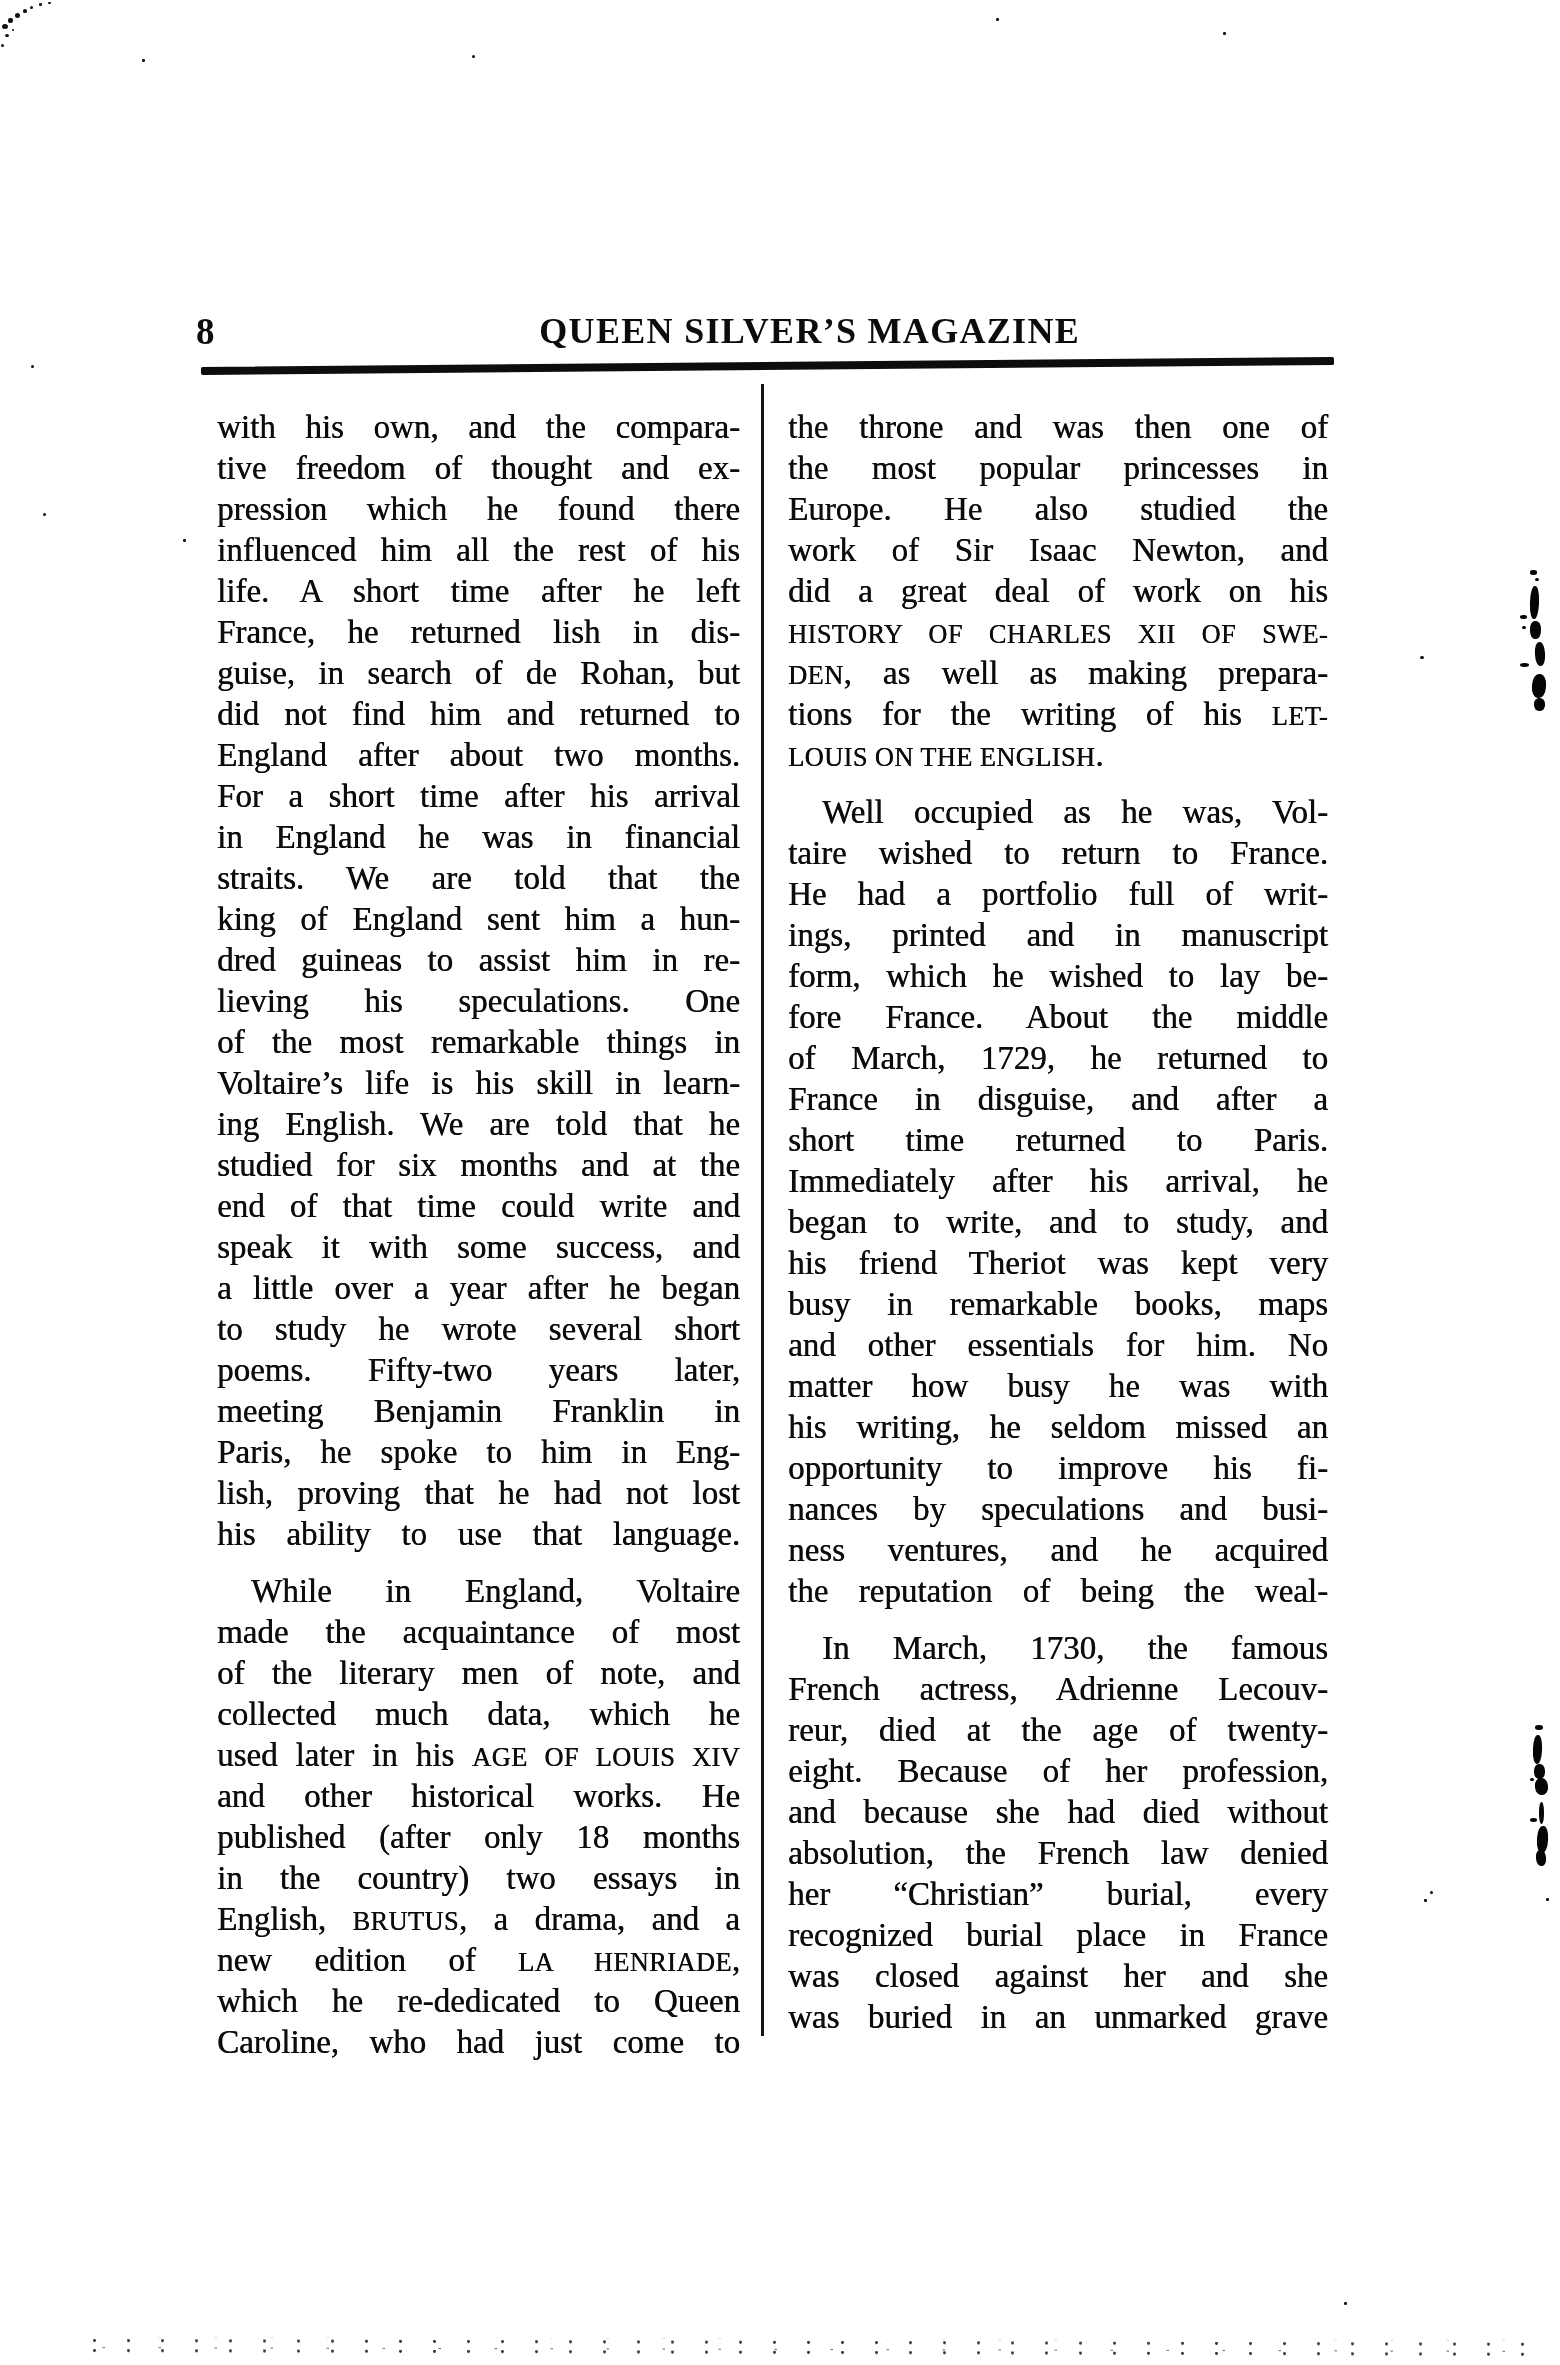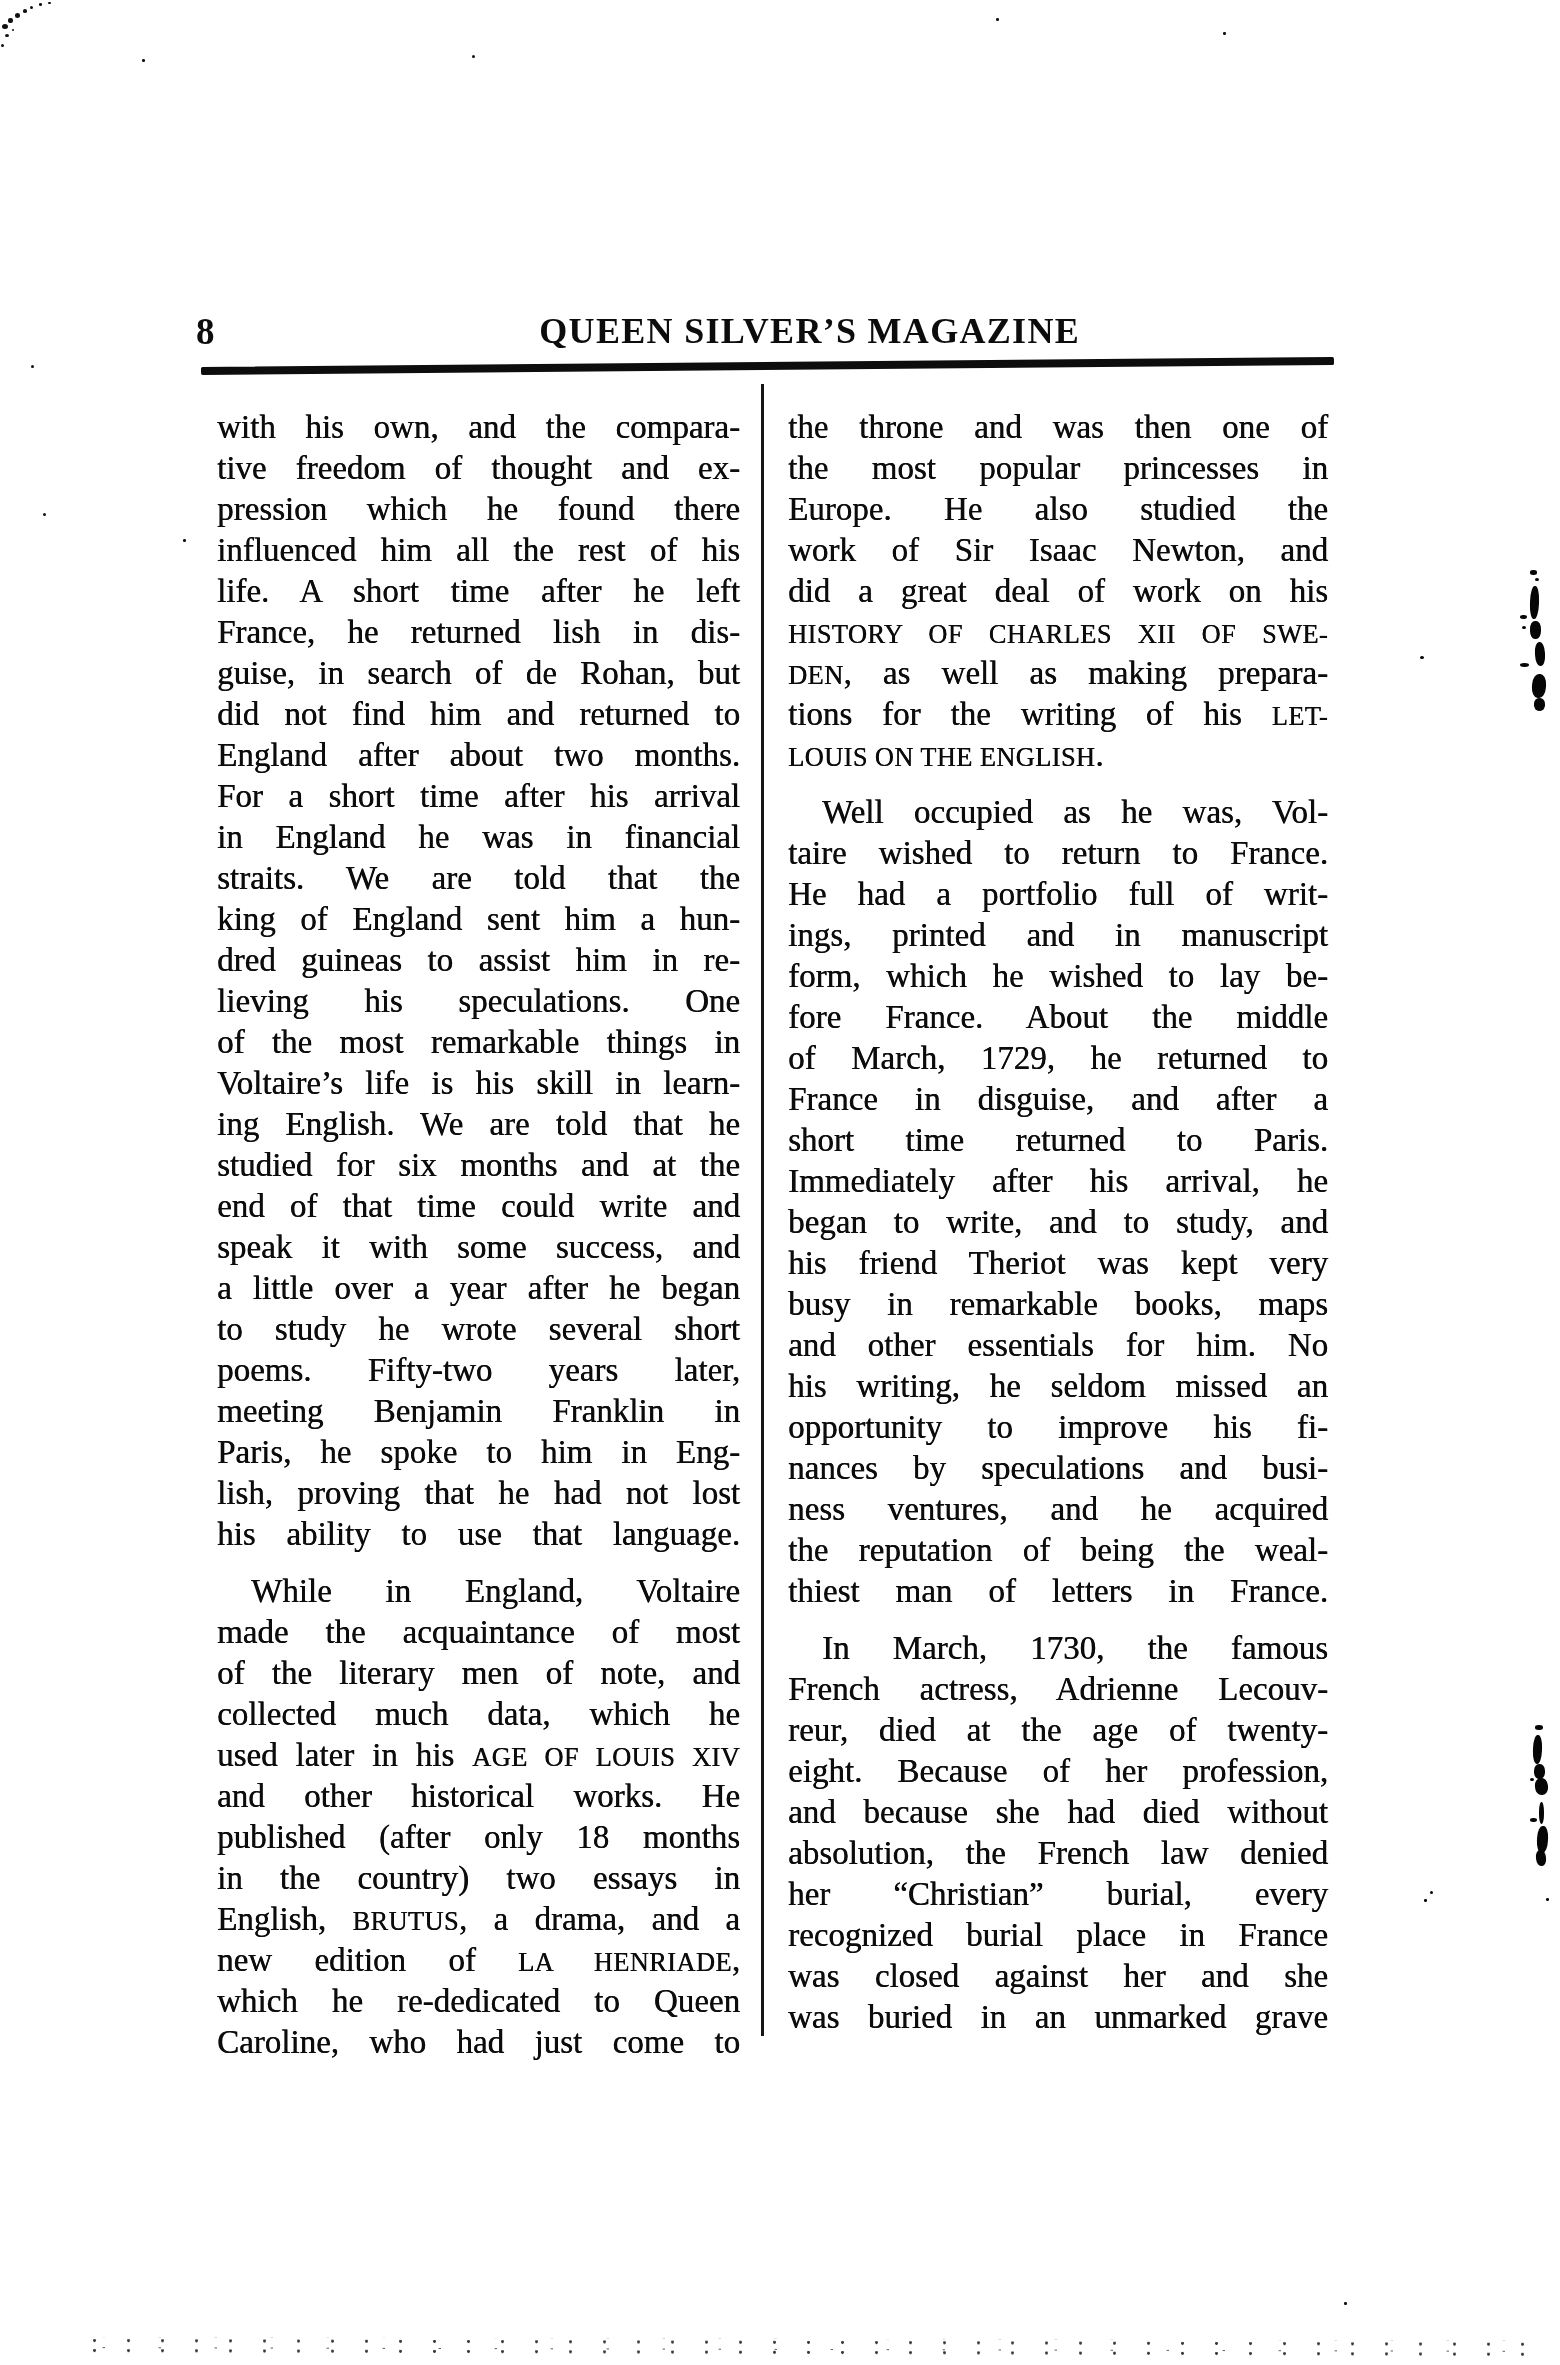--- a/index.html
+++ b/index.html
@@ -123,26 +123,26 @@
         <div class="line">form, which he wished to lay be-</div>
         <div class="line">fore France.  About the middle</div>
         <div class="line">of March, 1729, he returned to</div>
         <div class="line">France in disguise, and after a</div>
         <div class="line">short time returned to Paris.</div>
         <div class="line">Immediately after his arrival, he</div>
         <div class="line">began to write, and to study, and</div>
         <div class="line">his friend Theriot was kept very</div>
         <div class="line">busy in remarkable books, maps</div>
         <div class="line">and other essentials for him.  No</div>
+        <div class="line">matter how busy he was with</div>
         <div class="line">his writing, he seldom missed an</div>
         <div class="line">opportunity to improve his fi-</div>
         <div class="line">nances by speculations and busi-</div>
         <div class="line">ness ventures, and he acquired</div>
         <div class="line">the reputation of being the weal-</div>
-        <div class="line">thiest man of letters in France.</div>
       </div>
       <div class="para">
         <div class="line ind">In March, 1730, the famous</div>
         <div class="line">French actress, Adrienne Lecouv-</div>
         <div class="line">reur, died at the age of twenty-</div>
         <div class="line">eight.  Because of her profession,</div>
         <div class="line">and because she had died without</div>
         <div class="line">absolution, the French law denied</div>
         <div class="line">her “Christian” burial, every</div>
         <div class="line">recognized burial place in France</div>

